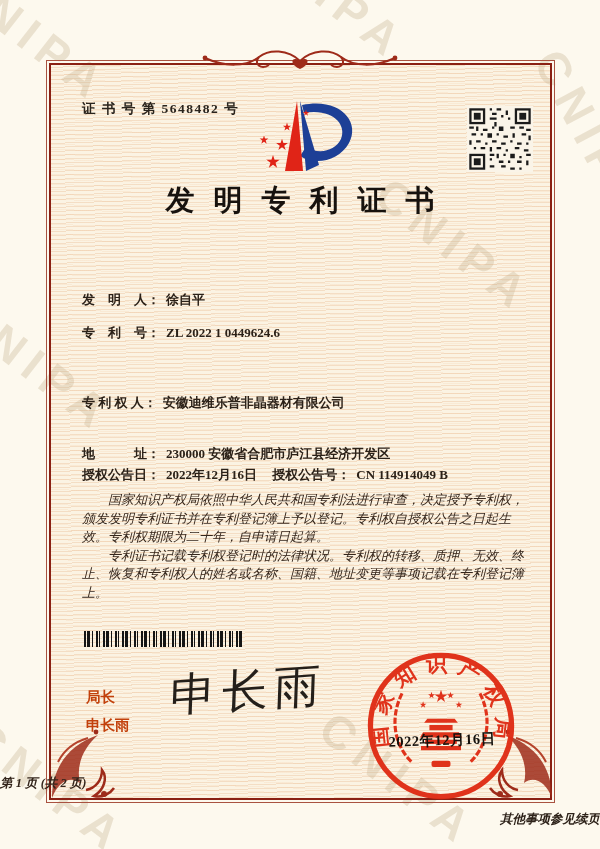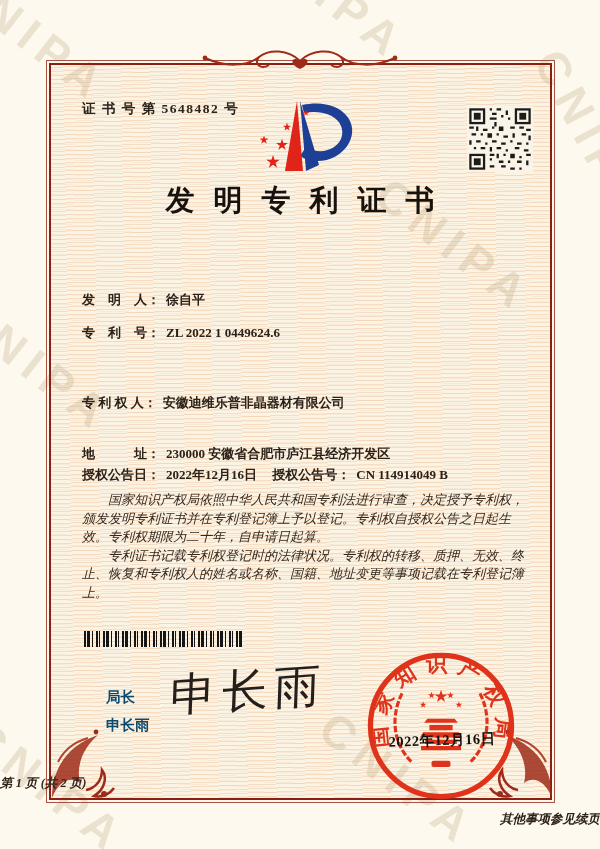--- a/index.html
+++ b/index.html
@@ -56,21 +56,21 @@
   .paras p{margin:0;text-indent:2em;}
 
   .barcode{position:absolute;left:84px;top:631px;width:158px;height:16px;
     background-image:repeating-linear-gradient(90deg,
       #151515 0 2px, rgba(0,0,0,0) 2px 3px,
       #151515 3px 6px, rgba(0,0,0,0) 6px 8px,
       #151515 8px 9px,  rgba(0,0,0,0) 9px 12px,
       #151515 12px 14px, rgba(0,0,0,0) 14px 15px,
       #151515 15px 16px, rgba(0,0,0,0) 16px 19px);}
 
-  .signer{position:absolute;left:86px;top:688px;font-size:14.5px;font-weight:600;color:#0c4a6e;margin-left:20px;}
+  .signer{position:absolute;left:86px;top:688px;font-size:14.5px;font-weight:600;color:#c2410c;}
   .signer .nm{margin-top:9px;}
   .signature{position:absolute;left:148px;top:660px;width:200px;text-align:center;
     font-size:46px;color:#241f1a;transform:rotate(-4deg) skewX(-6deg);letter-spacing:6px;
     font-weight:500;}
 
   .seal{position:absolute;left:362px;top:647px;opacity:.96;}
   .seal-date{position:absolute;left:366px;top:731px;width:152px;text-align:center;
     font-size:14.5px;font-weight:bold;color:#14100c;letter-spacing:.5px;transform:rotate(-2deg);}
 
   .page-num{position:absolute;left:0;right:0;top:775px;text-align:left;font-size:12.5px;

